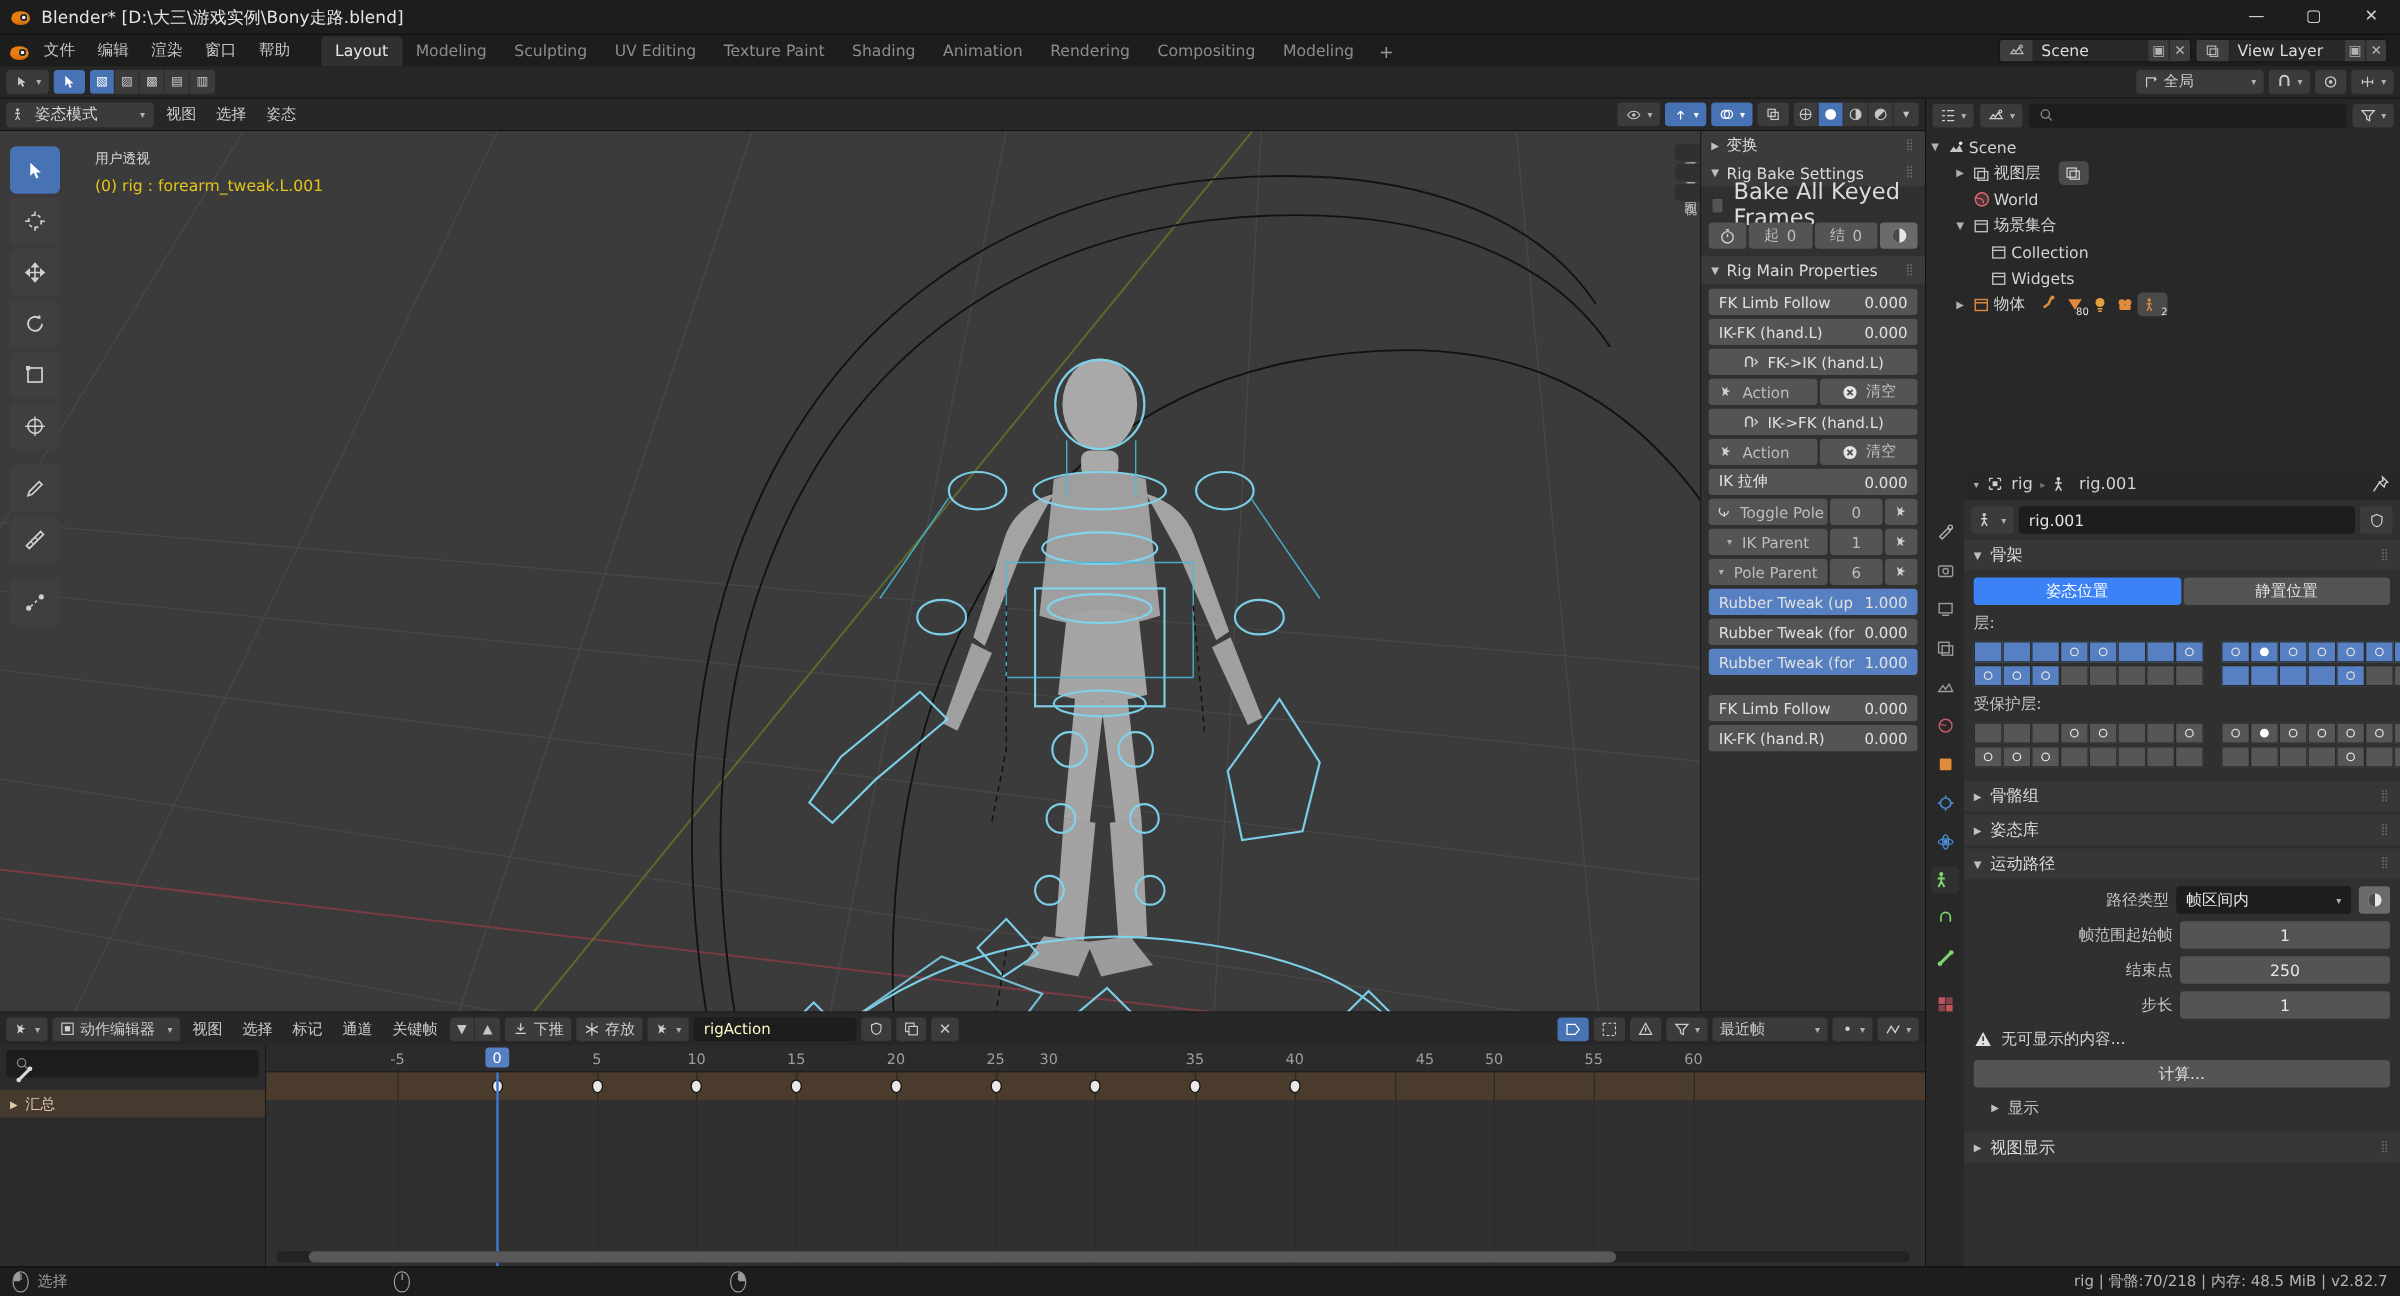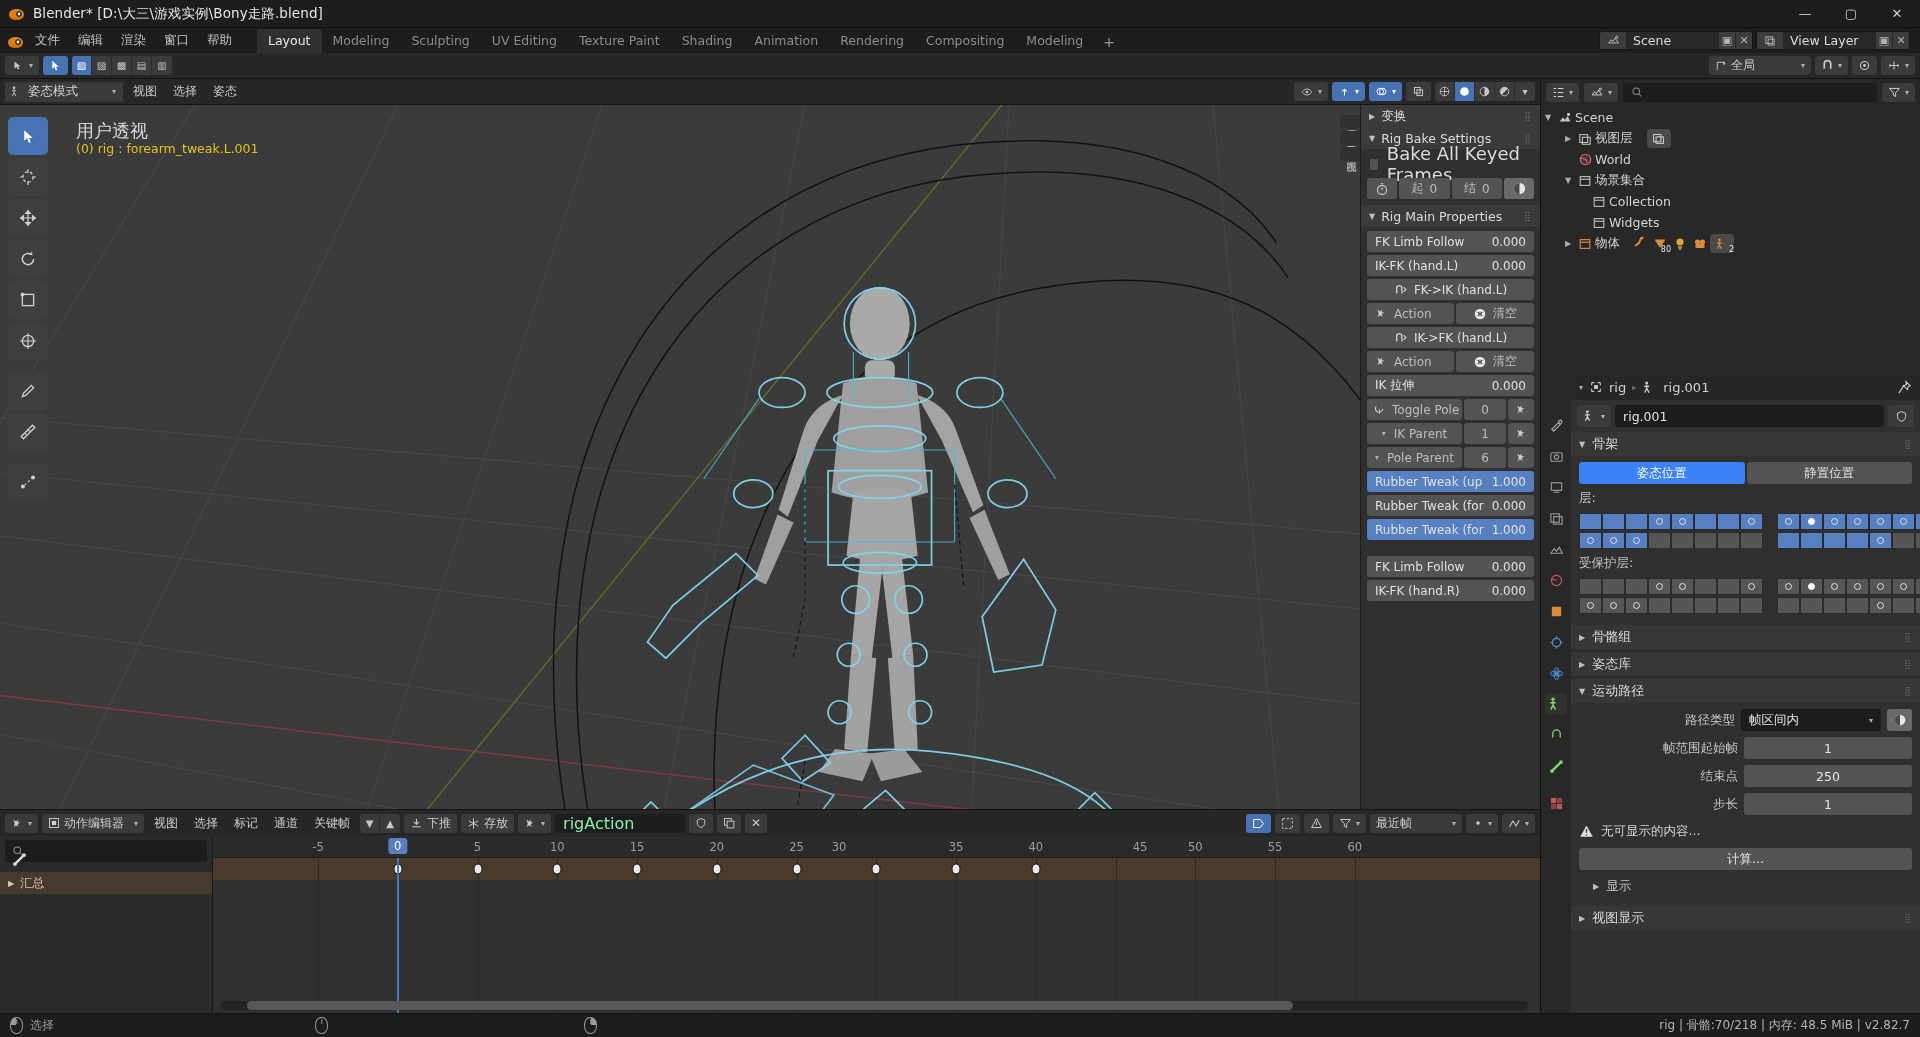--- a/index.html
+++ b/index.html
@@ -71,21 +71,21 @@
 
   
   .vp-header {
     height:26px; background:#272727; display:flex; align-items:center; gap:4px;
     padding:0 5px; flex:none; border-bottom:1px solid #141414;
   }
   .mode-sel { display:flex;align-items:center;gap:5px;height:20px;padding:0 7px 0 5px;
               background:#3b3b3b;border-radius:3px;font-size:12.5px;color:#d6d6d6;min-width:118px; }
   .viewport { flex:1; position:relative; background:#3b3b3b; overflow:hidden; }
   .vp-grid { position:absolute; inset:0; }
-  .vp-overlay-text { position:absolute; left:76px; top:14px; font-size:18px; color:#d8d8d8; }
+  .vp-overlay-text { position:absolute; left:76px; top:14px; font-size:11px; color:#d8d8d8; }
   .vp-overlay-sel { position:absolute; left:76px; top:36px; font-size:12.5px; color:#e3c419; }
 
   
   .vp-tools { position:absolute; left:8px; top:12px; width:40px; display:flex; flex-direction:column; gap:3px; }
   .vp-tool { width:40px;height:38px;background:#3f3f3f;border-radius:5px;
              display:flex;align-items:center;justify-content:center; }
   .vp-tool.on { background:#4772b3; }
   .vp-tool svg { display:block; }
 
   
@@ -116,21 +116,21 @@
   .np-btn { display:flex;align-items:center;justify-content:center;gap:6px;height:21px;
             background:#545454;border-radius:3px;font-size:12px;color:#e0e0e0; }
   .ico { display:inline-flex; align-items:center; justify-content:center; color:#cfcfcf; }
 
   
   .dope { height:204px; background:#282828; display:flex; flex-direction:column; flex:none;
           border-top:1px solid #131313; }
   .dope-header { height:26px; background:#272727; display:flex; align-items:center; gap:4px;
                  padding:0 5px; flex:none; }
   .ds-name-field { display:flex;align-items:center;height:19px;background:#1d1d1d;border-radius:3px;
-                   padding:0 8px;font-size:16px;color:#86efac;min-width:130px; }
+                   padding:0 8px;font-size:12px;color:#fef9c3;min-width:130px; }
   .ds-sub { display:flex; flex:1; min-height:0; }
   .ds-chan { width:213px; background:#2b2b2b; border-right:1px solid #1a1a1a; flex:none;
              display:flex; flex-direction:column; }
   .ds-search { display:flex;align-items:center;gap:5px;height:22px;margin:4px 5px 0;
                background:#1d1d1d;border-radius:3px;padding:0 7px;font-size:12px;color:#8a8a8a; }
   .ds-sum { display:flex;align-items:center;gap:6px;height:22px;padding:0 8px;background:#463a2f;
             font-size:12px;color:#e0c9ae; margin-top:10px;}
   .ds-main { flex:1; position:relative; background:#303030; overflow:hidden; }
   .ds-ruler { height:22px; background:#2b2b2b; position:relative; border-bottom:1px solid #1d1d1d; }
   .ds-tick { position:absolute; top:4px; font-size:11.5px; color:#9e9e9e; transform:translateX(-50%); }

